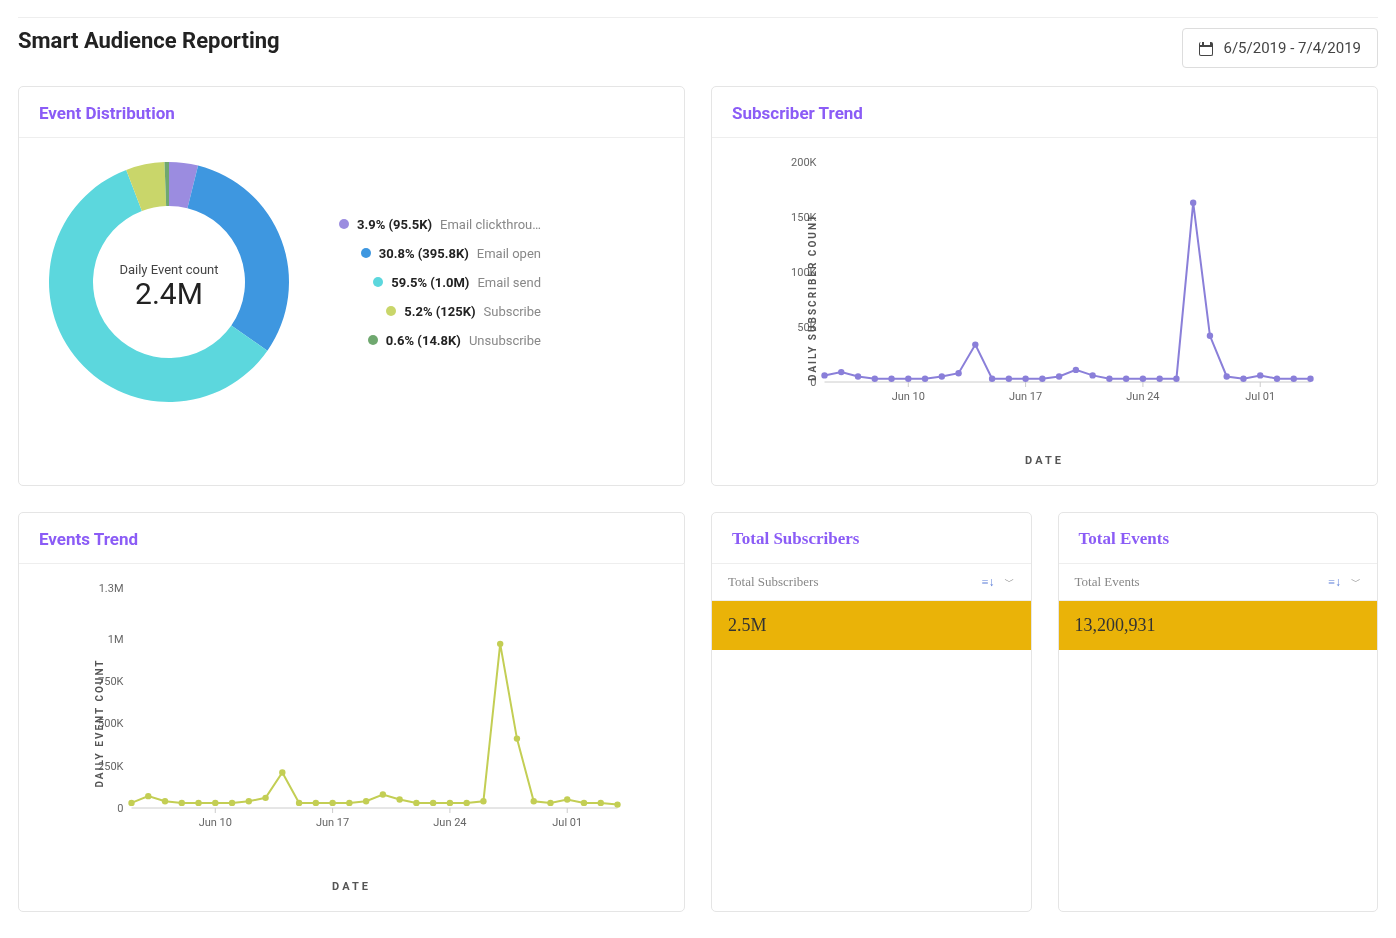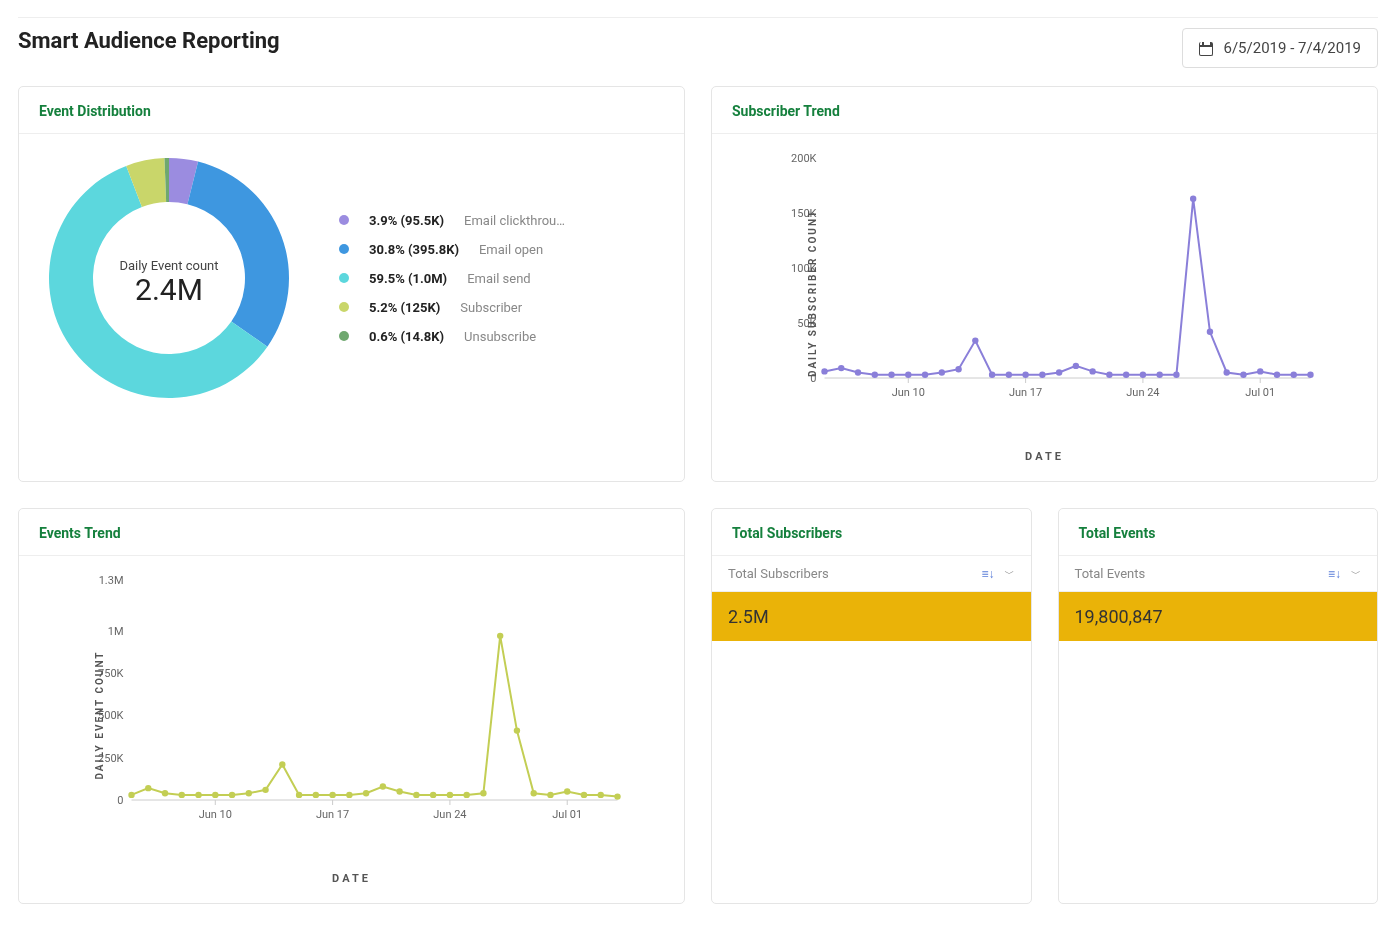--- a/index.html
+++ b/index.html
@@ -52,23 +52,23 @@
     grid-template-columns: 1fr 1fr;
     gap: 26px;
   }
   .card {
     border: 1px solid #e5e5e5;
     border-radius: 5px;
     background: #fff;
     overflow: hidden;
   }
   .card-title {
-    font-size: 14px;
+    font-size: 17px;
     font-weight: 700;
-    color: #15803d;
+    color: #8b5cf6;
     padding: 16px 20px 14px 20px;
   }
   .card-divider {
     border-bottom: 1px solid #eee;
   }
   .card-body {
     padding: 14px 20px 18px 20px;
   }
   
   .donut-wrap {
@@ -83,24 +83,25 @@
   .legend {
     display: flex;
     flex-direction: column;
     gap: 14px;
     font-size: 13px;
     min-width: 200px;
   }
   .legend-row {
     display: flex;
     align-items: center;
-    gap: 20px;
+    gap: 8px;
     white-space: nowrap;
     overflow: hidden;
     text-overflow: ellipsis;
+    justify-content: flex-end;
   }
   .swatch {
     width: 10px; height: 10px;
     border-radius: 50%;
     flex: 0 0 auto;
   }
   .legend .bold { font-weight: 700; color:#222; }
   .legend .muted { color:#888; }
   
   .chart-area {
@@ -134,20 +135,21 @@
   }
   .xticks, .yticks {
     font-size: 11px;
     fill: #666;
   }
   
   .two-cards {
     display: grid;
     grid-template-columns: 1fr 1fr;
     gap: 26px;
+    font-family: Liberation Serif, serif;
   }
   .mini-header {
     display:flex;
     justify-content: space-between;
     align-items: center;
     padding: 10px 16px;
     color:#888;
     font-size: 13px;
     border-bottom: 1px solid #eee;
     background: #fff;
@@ -217,21 +219,21 @@
               <span class="muted">Email open</span>
             </div>
             <div class="legend-row">
               <span class="swatch" style="background:#5cd7dd"></span>
               <span class="bold">59.5% (1.0M)</span> 
               <span class="muted">Email send</span>
             </div>
             <div class="legend-row">
               <span class="swatch" style="background:#c9d66a"></span>
               <span class="bold">5.2% (125K)</span> 
-              <span class="muted">Subscriber</span>
+              <span class="muted">Subscribe</span>
             </div>
             <div class="legend-row">
               <span class="swatch" style="background:#6fa86f"></span>
               <span class="bold">0.6% (14.8K)</span> 
               <span class="muted">Unsubscribe</span>
             </div>
           </div>
       </div>
     </div>
   </div>
@@ -367,18 +369,18 @@
 
     <div class="card">
       <div class="card-title card-divider">Total Events</div>
       <div class="mini-header">
         <span>Total Events</span>
         <span class="tools">
           <span class="sort-icon">≡↓</span>
           <span class="chevron-down">﹀</span>
         </span>
       </div>
-      <div class="mini-value">19,800,847</div>
+      <div class="mini-value">13,200,931</div>
       <div class="mini-fill"></div>
     </div>
   </div>
 
 </div>
 
 </body></html>

